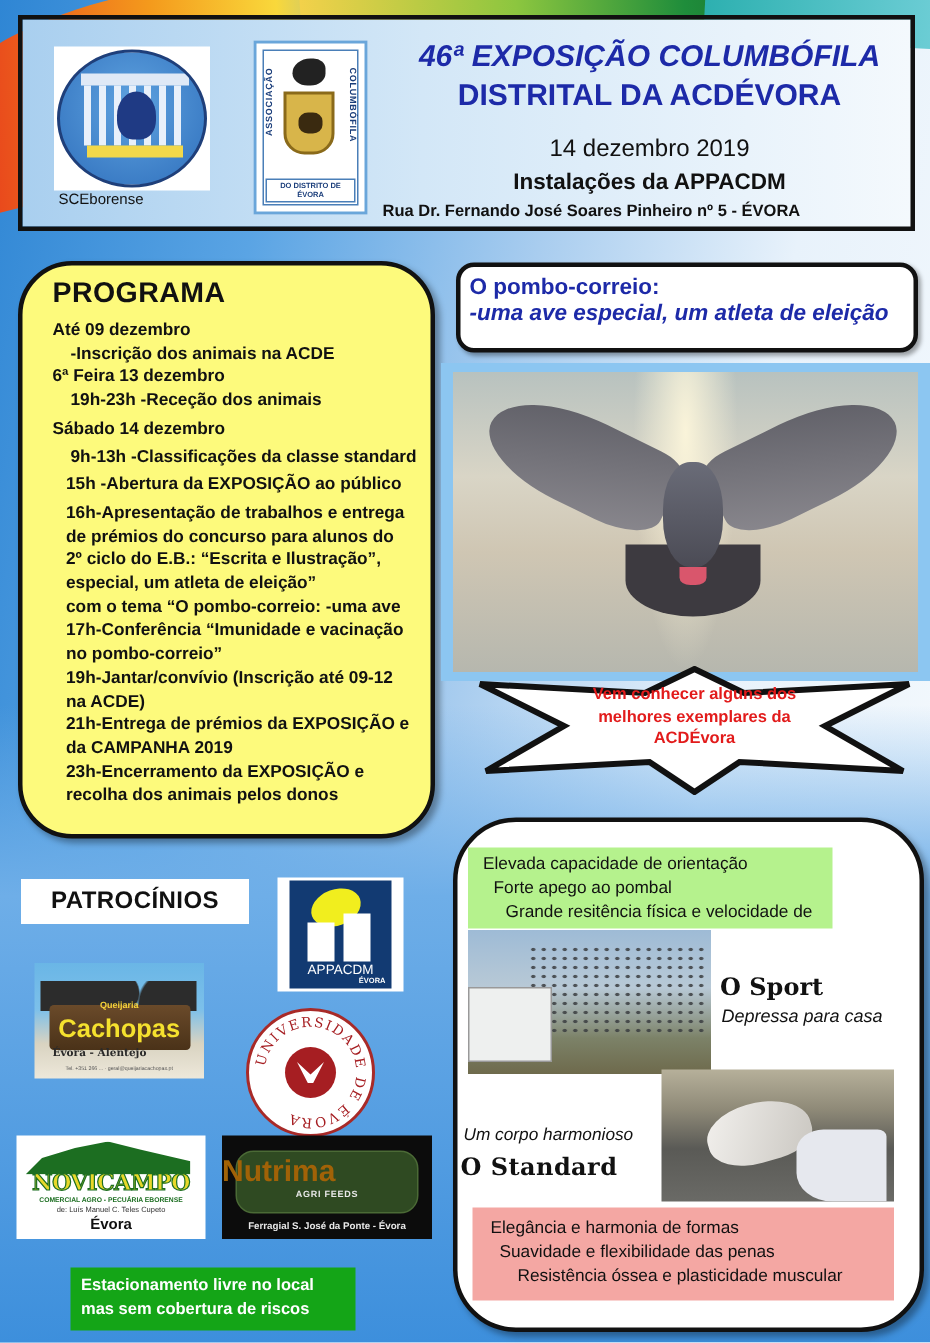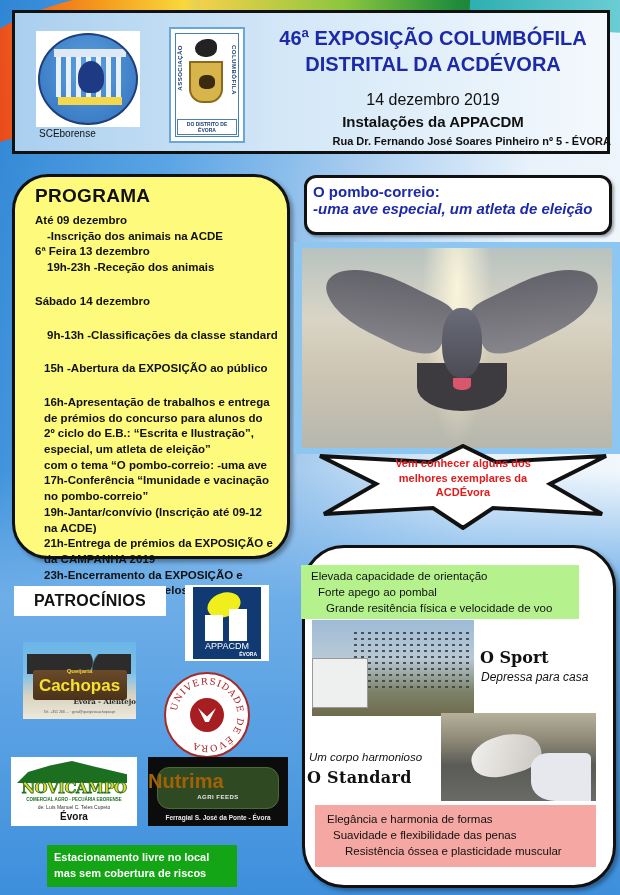--- a/index.html
+++ b/index.html
@@ -51,38 +51,38 @@
   .logo-acd .shield { position:absolute; left:18px; top:32px; width:34px; height:42px; background:#d8b54a; border:2px solid #8a6a1a; border-radius:0 0 14px 14px; }
   .logo-acd .shield i { position:absolute; left:8px; top:12px; width:16px; height:14px; background:#3a2a10; border-radius:40%; }
   .logo-acd .vtext-l, .logo-acd .vtext-r { position:absolute; top:16px; font-size:6px; font-weight:bold; color:#1a3d7a; writing-mode: vertical-rl; letter-spacing: 0.5px; }
   .logo-acd .vtext-l { left:6px; transform: rotate(180deg); }
   .logo-acd .vtext-r { right:6px; }
   .logo-acd .btext { position:absolute; left:6px; bottom:6px; width:60px; text-align:center; font-size:5px; font-weight:bold; color:#1a3d7a; border:1px solid #4a7fb8; padding:1px 0; }
   .title1, .title2 {
     position: absolute; left: 240px; width: 356px; text-align: center;
     color: #1d2aa8; font-weight: bold; font-size: 20px;
   }
-  .title1 { top: 14px; }
+  .title1 { top: 14px; font-style: italic; }
   .title2 { top: 40px; }
   .date { position:absolute; left:240px; top:78px; width:356px; text-align:center; font-size:16px; color:#111; }
   .venue { position:absolute; left:240px; top:100px; width:356px; text-align:center; font-size:15px; font-weight:bold; color:#111; }
-  .address { position:absolute; left:240px; top:122px; width:356px; text-align:right; font-size:11px; font-weight:bold; color:#111; }
+  .address { position:absolute; left:240px; top:122px; width:356px; text-align:left; font-size:11px; font-weight:bold; color:#111; }
 
   
   .program {
     position: absolute; left: 12px; top: 174px; width: 278px; height: 385px;
     background: #fdfa7c; border: 3px solid #111; border-radius: 36px;
     box-shadow: 3px 3px 4px rgba(0,0,0,0.35);
   }
   .program h2 { position:absolute; left:20px; top:8px; font-size:19px; font-weight:bold; color:#111; letter-spacing: 0.3px; }
   .program .lines { position:absolute; left:20px; top:36px; width:260px; }
   .program .ln { font-size:11.5px; font-weight:bold; color:#111; line-height:15.7px; white-space:nowrap; }
   .program .ind1 { padding-left: 12px; }
   .program .ind2 { padding-left: 9px; }
-  .program .gap { margin-top: 18px; }
+  .program .gap { margin-top: 3px; }
 
   
   .tagline {
     position: absolute; left: 304px; top: 175px; width: 308px; height: 60px; background: #fff;
     border: 3px solid #111; border-radius: 12px; box-shadow: 2px 2px 3px rgba(0,0,0,0.35); padding: 5px 6px;
   }
   .tagline .t1 { font-size: 15px; font-weight: bold; color: #1d2aa8; }
   .tagline .t2 { font-size: 15px; font-weight: bold; font-style: italic; color: #1d2aa8; white-space: nowrap; }
 
   
@@ -112,21 +112,21 @@
     font-size: 11px; font-weight: bold; color: #e21b1b; line-height: 14.5px;
   }
 
   
   .panel {
     position: absolute; left: 302px; top: 545px; width: 314px; height: 343px;
     background: #fff; border: 3px solid #111; border-radius: 42px;
     box-shadow: 3px 3px 4px rgba(0,0,0,0.35);
   }
   .green-box {
-    position: absolute; left: 301px; top: 565px; width: 278px; height: 54px; background: #b5f28d;
+    position: absolute; left: 312px; top: 565px; width: 243px; height: 54px; background: #b5f28d;
     padding: 3px 10px; font-size: 11.5px; color: #111; line-height: 16px;
   }
   .green-box .l2 { padding-left: 7px; }
   .green-box .l3 { padding-left: 15px; }
   .sport-img {
     position: absolute; left: 312px; top: 620px; width: 162px; height: 96px;
     background: linear-gradient(180deg, #9ebbd6 0%, #b8c9d6 40%, #7c8268 75%, #6e6a4c 100%); overflow: hidden;
   }
   .sport-img .flock { position:absolute; left:40px; top:10px; width:120px; height:60px; background: radial-gradient(#3a3d40 1.2px, transparent 1.6px); background-size: 7px 6px; opacity: 0.85; }
   .sport-img .truck { position:absolute; left:0; top:38px; width:56px; height:50px; background:#eef0ef; border:1px solid #999; }
@@ -163,21 +163,21 @@
   .sp-appacdm .city { position:absolute; left:0; top:64px; width:100%; text-align:right; padding-right:4px; font-size:5px; color:#fff; font-weight:bold; }
 
   .sp-cachopas {
     position: absolute; left: 23px; top: 642px; width: 113px; height: 77px;
     background: linear-gradient(180deg,#6ab6e6 0%, #7cc0ea 40%, #d9d3c1 70%, #ede8da 100%); overflow:hidden;
   }
   .sp-cachopas .trees { position:absolute; left:4px; top:12px; width:104px; height:20px; background: radial-gradient(circle at 20% 70%, #2c2c2c 30%, transparent 32%), radial-gradient(circle at 50% 40%, #2c2c2c 25%, transparent 27%), radial-gradient(circle at 85% 80%, #2c2c2c 25%, transparent 27%); }
   .sp-cachopas .board { position:absolute; left:10px; top:28px; width:94px; height:30px; background: linear-gradient(180deg,#6a4a2a,#4a3218); border-radius:3px; }
   .sp-cachopas .queijaria { position:absolute; left:0; top:26px; width:100%; text-align:center; font-size:6px; font-weight:bold; color:#f5d23a; }
   .sp-cachopas .brand { position:absolute; left:0; top:34px; width:100%; text-align:center; font-size:17px; font-weight:bold; color:#f5e12e; }
-  .sp-cachopas .loc { position:absolute; left:0; top:55px; width:100%; text-align:right; font-size:7px; font-weight:bold; color:#2a2a2a; font-family:"DejaVu Serif", serif; }
+  .sp-cachopas .loc { position:absolute; left:12px; top:55px; width:100%; text-align:left; font-size:7px; font-weight:bold; color:#2a2a2a; font-family:"DejaVu Serif", serif; }
   .sp-cachopas .contact { position:absolute; left:0; top:68px; width:100%; text-align:center; font-size:3.5px; color:#555; }
 
   .sp-uevora {
     position: absolute; left: 164px; top: 672px; width: 86px; height: 86px; border-radius: 50%;
     background: #fff; border: 2px solid #a82a28;
   }
   .sp-uevora .ring-text { position:absolute; left:0; top:0; width:100%; height:100%; }
   .sp-uevora .core { position:absolute; left:24px; top:24px; width:34px; height:34px; border-radius:50%; background:#a61e22; }
   .sp-uevora .dove { position:absolute; left:8px; top:10px; width:18px; height:14px; background:#fff; clip-path: polygon(0 0, 50% 60%, 100% 0, 60% 100%, 40% 100%); }
 

